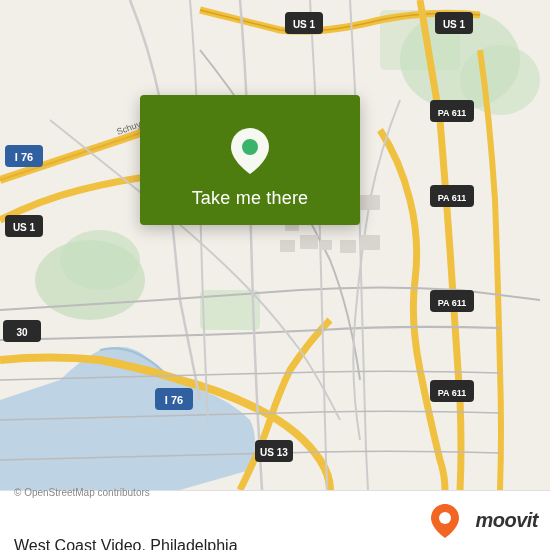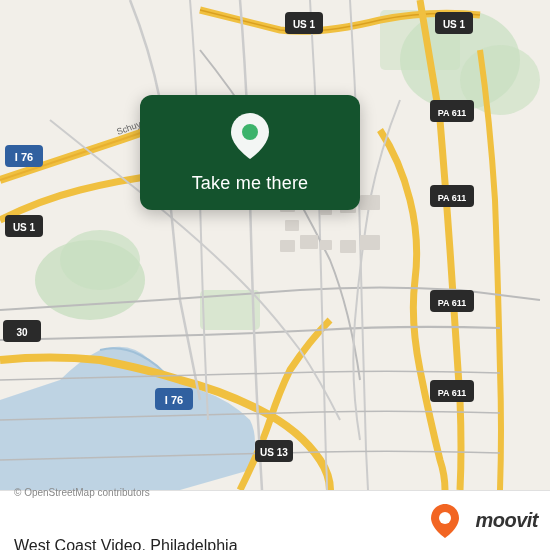--- a/index.html
+++ b/index.html
@@ -26,23 +26,23 @@
       position: absolute;
       top: 0; left: 0;
     }
 
     
     #popup-card {
       position: absolute;
       top: 95px;
       left: 140px;
       width: 220px;
-      background: #14532d;
-      border-radius: 12px;
-      padding: 18px 20px 16px 20px;
+      background: #4d7c0f;
+      border-radius: 4px;
+      padding: 33px 20px 16px 20px;
       display: flex;
       flex-direction: column;
       align-items: center;
       box-shadow: 0 4px 16px rgba(0,0,0,0.25);
       cursor: pointer;
       z-index: 10;
     }
 
     #pin-icon-container {
       margin-bottom: 10px;

